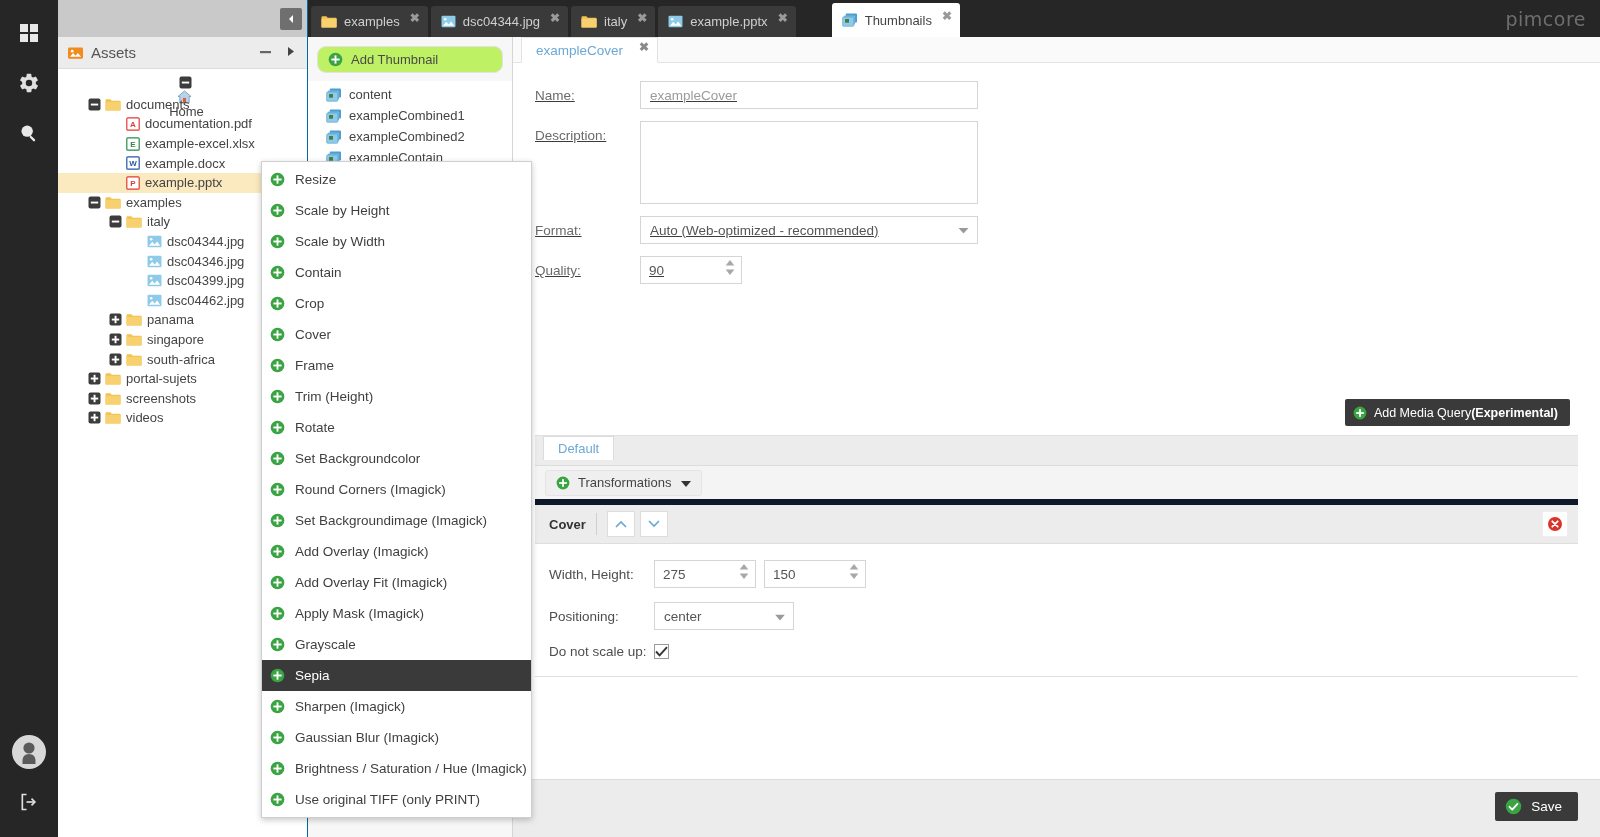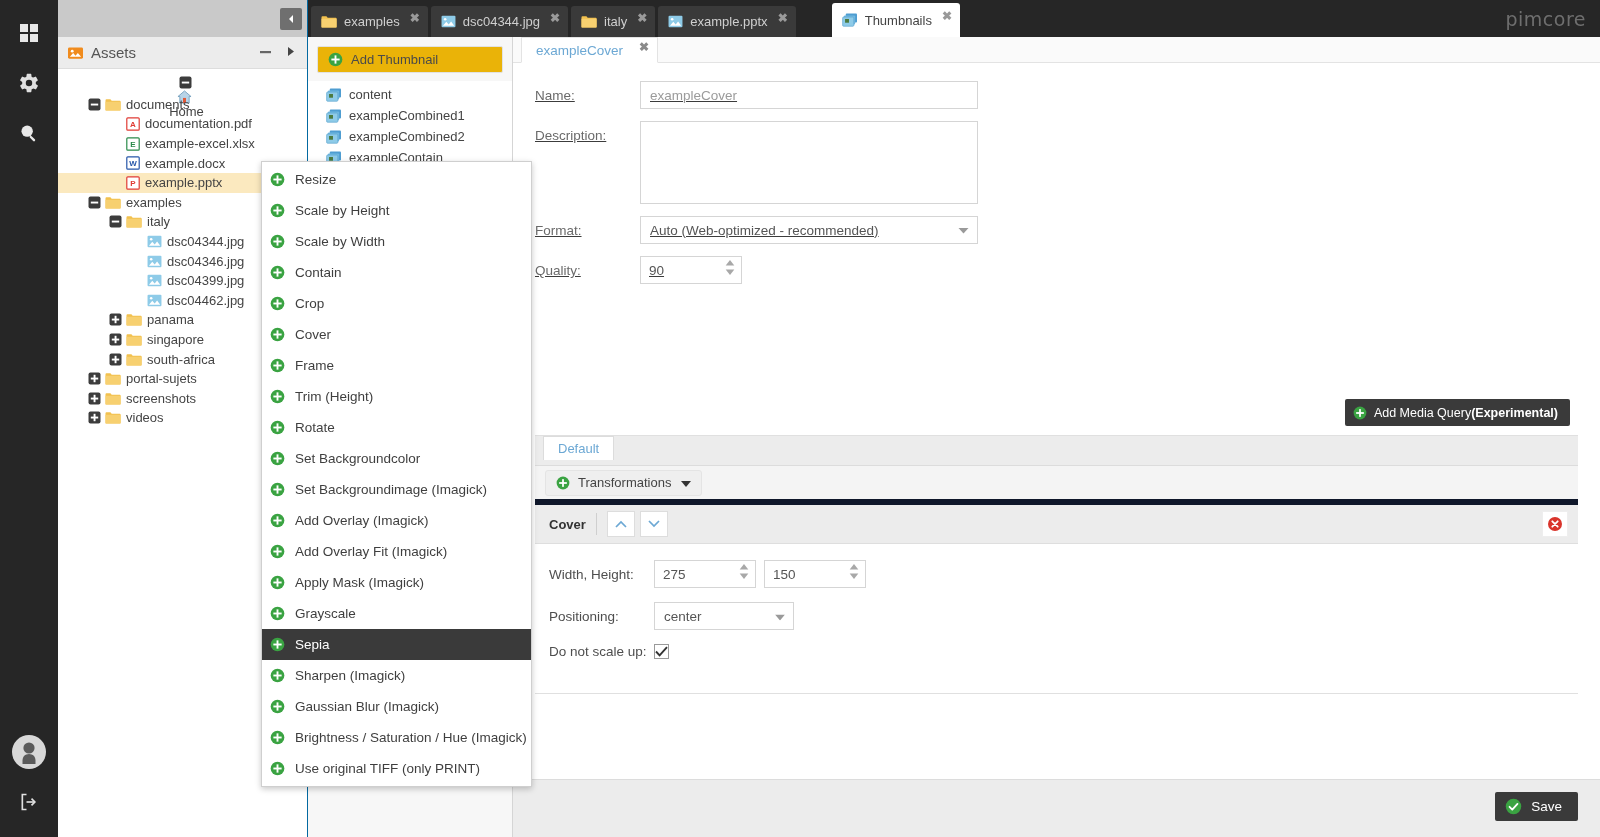--- a/index.html
+++ b/index.html
@@ -134,23 +134,23 @@
   .thumbpanel {
     position: absolute; left: 308px; top: 37px;
     width: 205px; height: 800px;
     background: #f7f7f7;
     border-right: 1px solid #d5d5d5;
     z-index: 10;
   }
   .add-thumb-btn {
     margin: 9px 9px 0 9px;
     height: 27px;
-    background: #eab308;
+    background: #bef264;
     border: 1px solid #e2e2e2;
-    border-radius: 2px;
+    border-radius: 9px;
     display: flex; align-items: center;
     padding: 0 10px;
     font-size: 13px;
     color: #4a4a4a;
     cursor: pointer;
   }
   .add-thumb-btn .pl { margin-right: 8px; display: flex; }
   .thumb-list { background: #fff; margin-top: 8px; padding-top: 3px; }
   .thumb-item {
     display: flex; align-items: center;
@@ -332,21 +332,21 @@
   }
   .ch-del {
     position: absolute; right: 10px; top: 6px;
     width: 26px; height: 26px;
     background: #fff; border: 1px solid #eee;
     display: flex; align-items: center; justify-content: center;
     cursor: pointer;
   }
   .cover-body {
     position: absolute; left: 22px; right: 22px; top: 507px;
-    height: 150px;
+    height: 133px;
     background: #fff;
     border-bottom: 1px solid #e0e0e0;
     padding: 16px 0 0 14px;
   }
   .crow { display: flex; align-items: center; margin-bottom: 14px; }
   .clabel { width: 105px; color: #4e4e4e; font-size: 13.5px; }
   .sel-sm {
     position: relative; width: 140px; height: 28px;
     border: 1px solid #d5d5d5; background: #fff;
     display: flex; align-items: center;
@@ -910,20 +910,30 @@
     </div>
     <div class="dd-item">
       <span class="dd-ico">
         <svg width="15" height="15" viewBox="0 0 16 16">
           <circle cx="8" cy="8" r="7.3" fill="#3aa342"></circle>
           <rect x="7" y="3.6" width="2" height="8.8" fill="#fff"></rect>
           <rect x="3.6" y="7" width="8.8" height="2" fill="#fff"></rect>
         </svg>
       </span>
       <span>Set Backgroundcolor</span>
+    </div>
+    <div class="dd-item">
+      <span class="dd-ico">
+        <svg width="15" height="15" viewBox="0 0 16 16">
+          <circle cx="8" cy="8" r="7.3" fill="#3aa342"></circle>
+          <rect x="7" y="3.6" width="2" height="8.8" fill="#fff"></rect>
+          <rect x="3.6" y="7" width="8.8" height="2" fill="#fff"></rect>
+        </svg>
+      </span>
+      <span>Round Corners (Imagick)</span>
     </div>
     <div class="dd-item">
       <span class="dd-ico">
         <svg width="15" height="15" viewBox="0 0 16 16">
           <circle cx="8" cy="8" r="7.3" fill="#3aa342"></circle>
           <rect x="7" y="3.6" width="2" height="8.8" fill="#fff"></rect>
           <rect x="3.6" y="7" width="8.8" height="2" fill="#fff"></rect>
         </svg>
       </span>
       <span>Set Backgroundimage (Imagick)</span>

